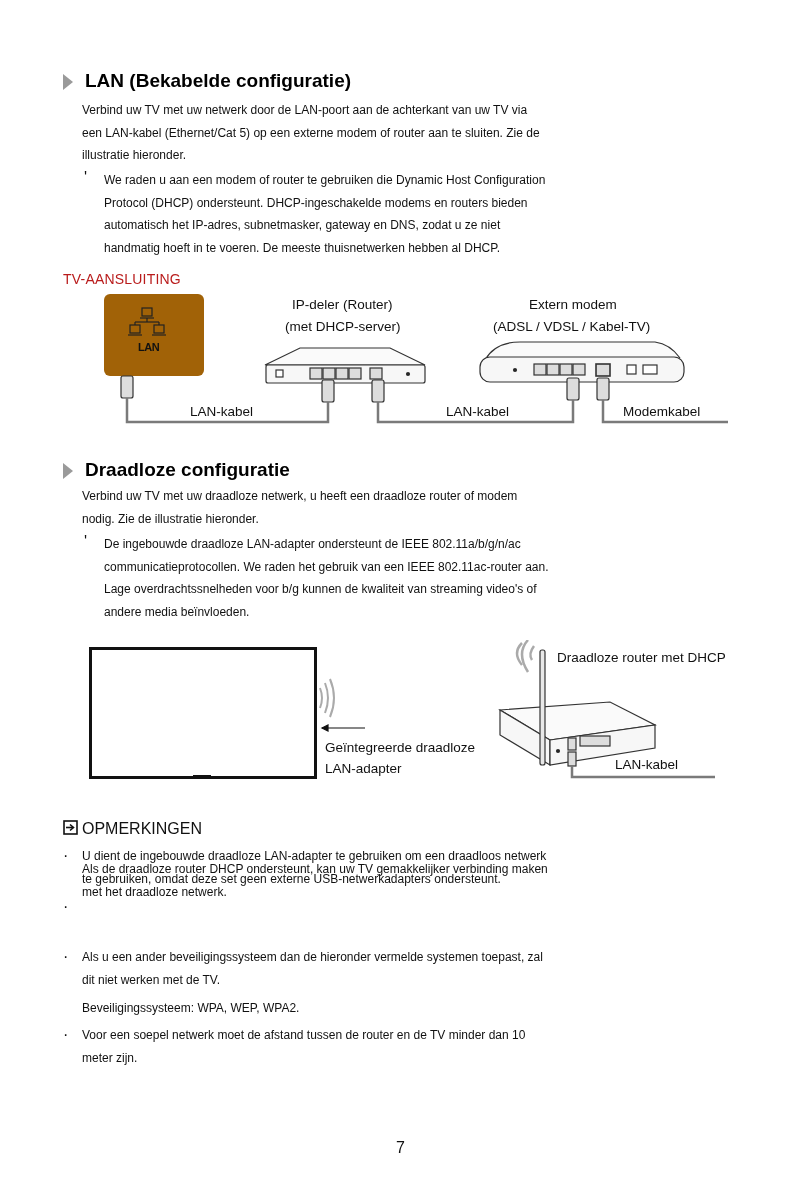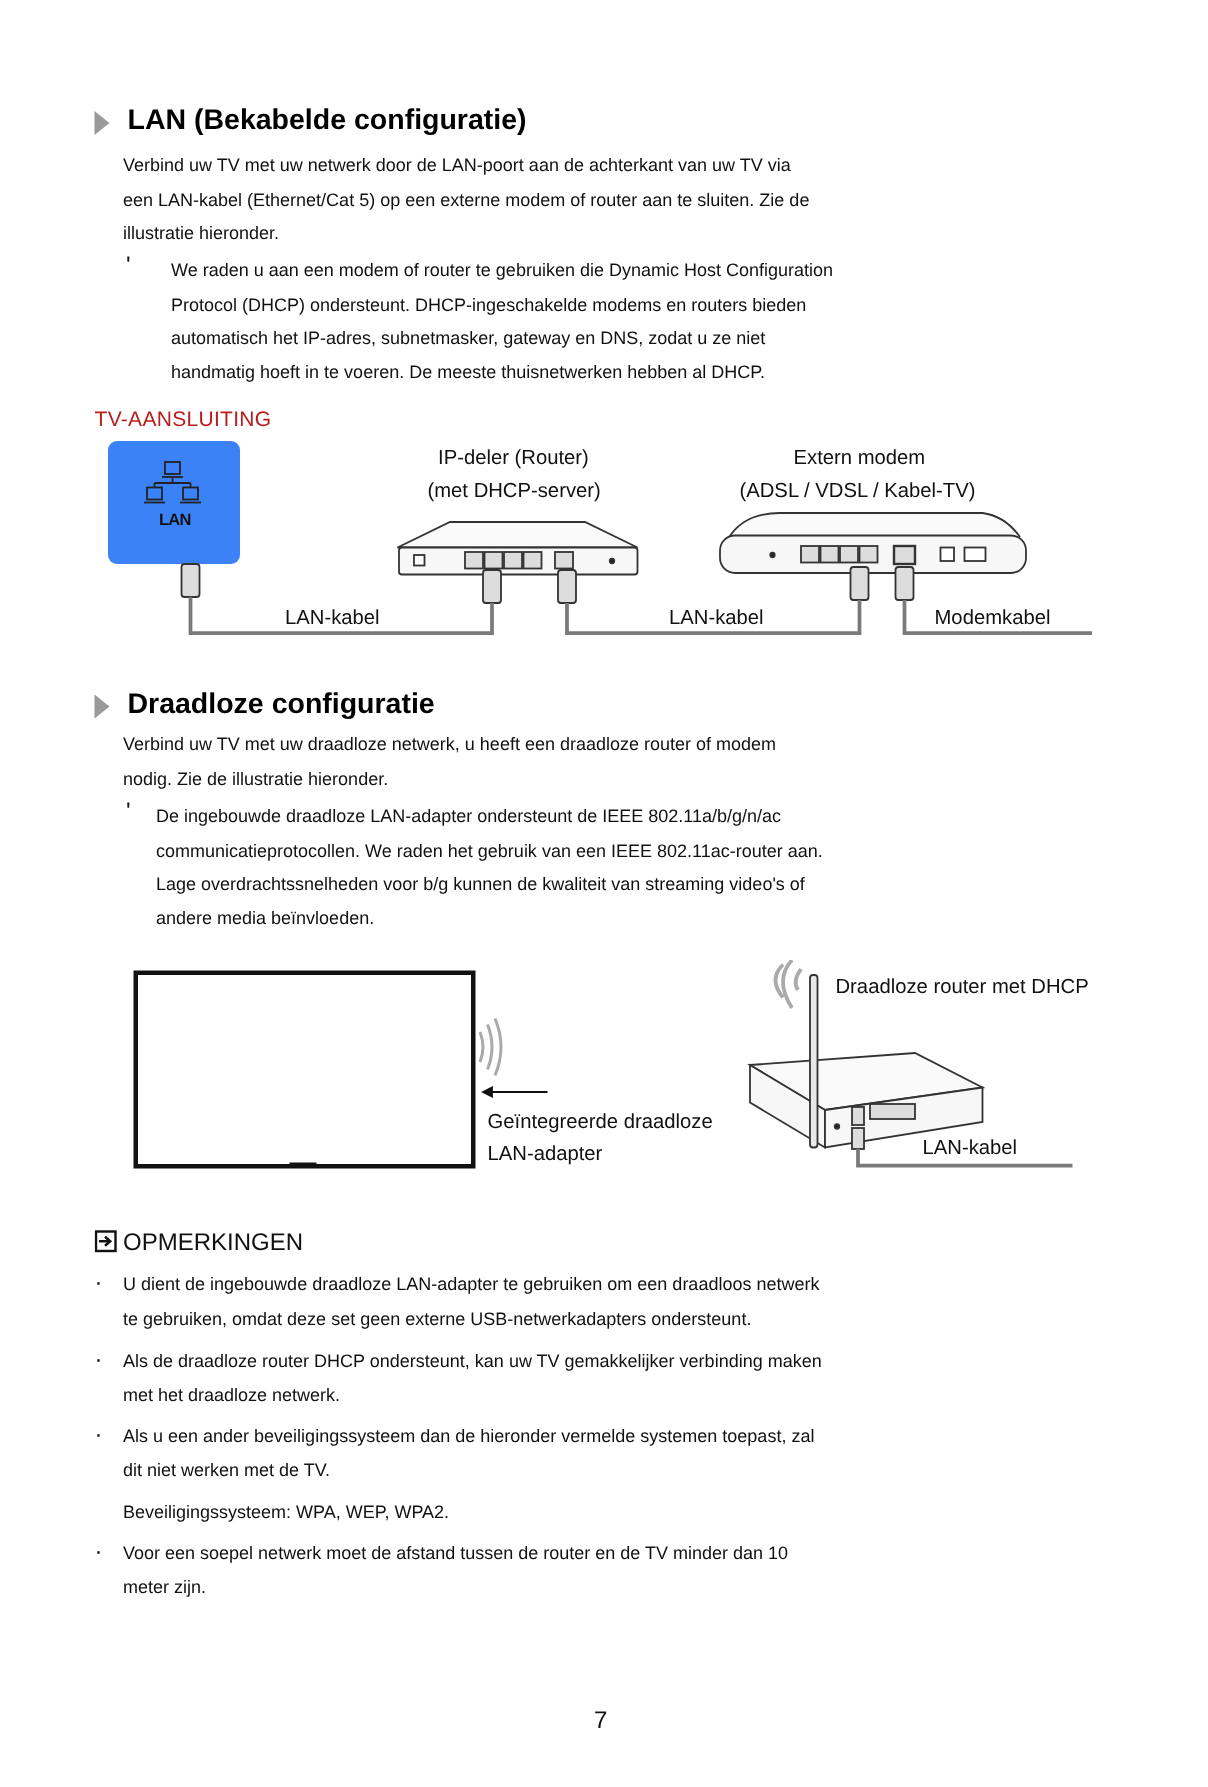--- a/index.html
+++ b/index.html
@@ -20,30 +20,30 @@
 <div class="abs tri" style="left:63px;top:74px;"></div>
 <div class="abs h2" style="left:85px;top:70px;">LAN (Bekabelde configuratie)</div>
 
 <div class="abs p" style="left:82px;top:99px;width:680px;">
   <div>Verbind uw TV met uw netwerk door de LAN-poort aan de achterkant van uw TV via</div>
   <div>een LAN-kabel (Ethernet/Cat 5) op een externe modem of router aan te sluiten. Zie de</div>
   <div>illustratie hieronder.</div>
 </div>
 
 <div class="abs bul" style="left:84px;top:167px;">'</div>
-<div class="abs p" style="left:104px;top:169px;width:660px;margin-left:10px;">
+<div class="abs p" style="left:104px;top:169px;width:660px;">
   <div>We raden u aan een modem of router te gebruiken die Dynamic Host Configuration</div>
   <div>Protocol (DHCP) ondersteunt. DHCP-ingeschakelde modems en routers bieden</div>
   <div>automatisch het IP-adres, subnetmasker, gateway en DNS, zodat u ze niet</div>
   <div>handmatig hoeft in te voeren. De meeste thuisnetwerken hebben al DHCP.</div>
 </div>
 
 <div class="abs label-gray" style="left:63px;top:271px;">TV-AANSLUITING</div>
 
-<div class="abs" style="left:72px;top:294px;width:88px;height:82px;background:#3b82f6;border-radius:6px;">
+<div class="abs" style="left:104px;top:294px;width:100px;height:82px;background:#a16207;border-radius:6px;">
   <svg width="88" height="82">
     <g fill="none" stroke="#222" stroke-width="1.2">
       <rect x="38" y="14" width="10" height="8"></rect>
       <line x1="36" y1="24" x2="50" y2="24"></line>
       <line x1="43" y1="24" x2="43" y2="28"></line>
       <line x1="31" y1="28" x2="55" y2="28"></line>
       <line x1="31" y1="28" x2="31" y2="31"></line>
       <line x1="55" y1="28" x2="55" y2="31"></line>
       <rect x="26" y="31" width="10" height="8"></rect>
       <rect x="50" y="31" width="10" height="8"></rect>
@@ -165,21 +165,21 @@
 </svg>
 <div class="abs" style="left:82px;top:820px;font-weight:normal;font-size:16px;">OPMERKINGEN</div>
 
 <div class="abs bul" style="left:63px;top:845px;">·</div>
 <div class="abs p" style="left:82px;top:845px;width:690px;">
   <div>U dient de ingebouwde draadloze LAN-adapter te gebruiken om een draadloos netwerk</div>
   <div>te gebruiken, omdat deze set geen externe USB-netwerkadapters ondersteunt.</div>
 </div>
 
 <div class="abs bul" style="left:63px;top:896px;">·</div>
-<div class="abs p" style="left:82px;top:896px;width:690px;">
+<div class="abs p" style="left:82px;top:858px;width:690px;">
   <div>Als de draadloze router DHCP ondersteunt, kan uw TV gemakkelijker verbinding maken</div>
   <div>met het draadloze netwerk.</div>
 </div>
 
 <div class="abs bul" style="left:63px;top:946px;">·</div>
 <div class="abs p" style="left:82px;top:946px;width:690px;">
   <div>Als u een ander beveiligingssysteem dan de hieronder vermelde systemen toepast, zal</div>
   <div>dit niet werken met de TV.</div>
   <div style="margin-top:6px;">Beveiligingssysteem: WPA, WEP, WPA2.</div>
 </div>

